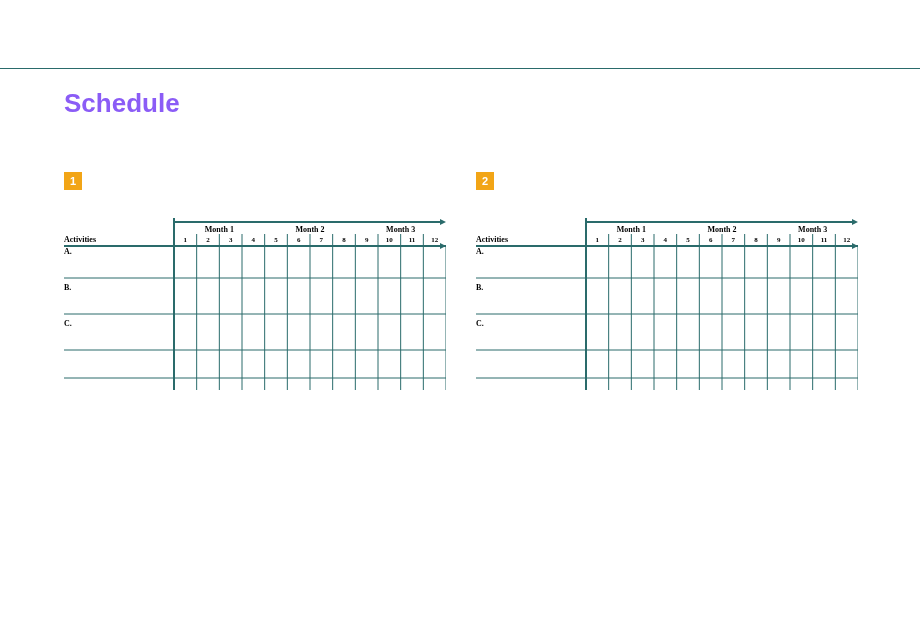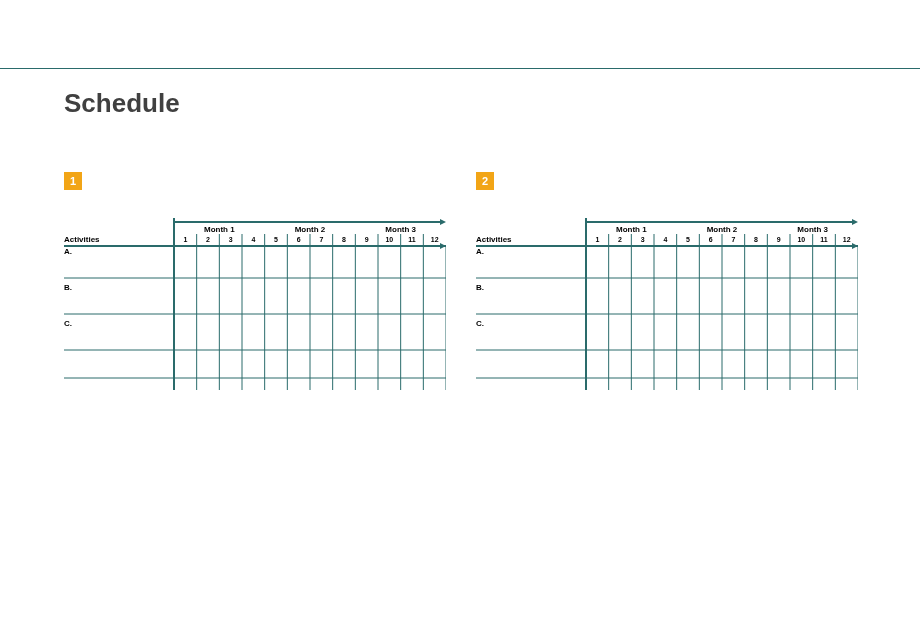--- a/index.html
+++ b/index.html
@@ -1,24 +1,24 @@
 <!DOCTYPE html>
 <html><head>
 <meta charset="utf-8">
 <style>
   * { box-sizing: border-box; }
   html, body { margin: 0; padding: 0; background: #fff; font-family: Arial, Helvetica, sans-serif; }
   .page { width: 920px; height: 636px; position: relative; background: #fff; }
   .hr-top { position: absolute; left: 0; right: 0; top: 68px; height: 1px; background: #2a6b6b; }
-  .title { position: absolute; left: 64px; top: 88px; font-size: 26px; font-weight: 700; color: #404040; }
+  .title { position: absolute; left: 64px; top: 88px; font-size: 26px; font-weight: 700; color: #8b5cf6; }
   .badge { position: absolute; width: 18px; height: 18px; background: #f2a516; color: #fff; font-size: 11px; font-weight: 700; display: flex; align-items: center; justify-content: center; }
   .badge1 { left: 64px; top: 172px; }
   .badge2 { left: 476px; top: 172px; }
 
-  .chart { position: absolute; width: 382px; }
+  .chart { position: absolute; width: 382px; font-family: Liberation Serif, serif; }
   .chart1 { left: 64px; top: 218px; }
   .chart2 { left: 476px; top: 218px; }
 
   .chart svg { display: block; }
 
   .month-label { font-size: 8px; font-weight: 700; fill: #000; }
   .week-label  { font-size: 7px; font-weight: 700; fill: #000; }
   .axis-label  { font-size: 8px; font-weight: 700; fill: #000; }
   .row-label   { font-size: 8px; font-weight: 700; fill: #000; }
 

